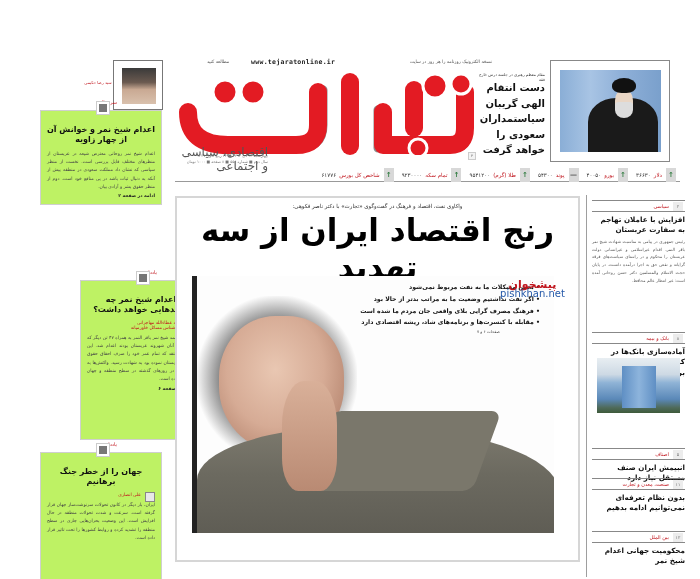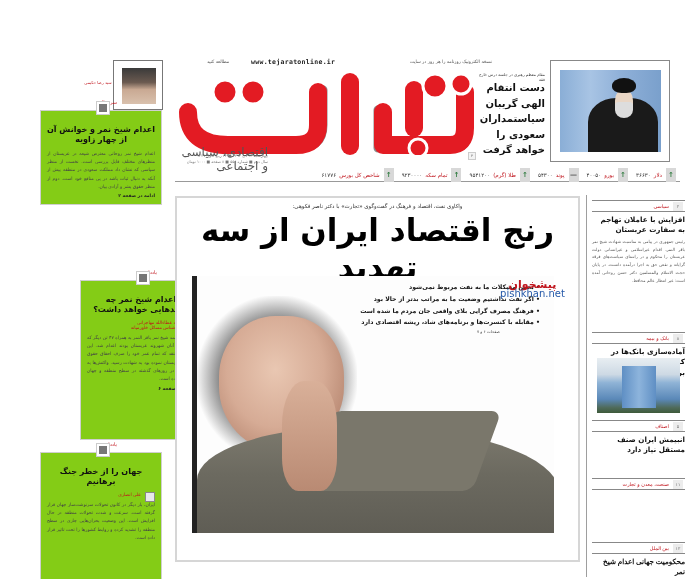--- a/index.html
+++ b/index.html
@@ -5,21 +5,21 @@
   * { box-sizing: border-box; margin: 0; padding: 0; }
   html, body { width: 700px; height: 579px; overflow: hidden; background: #ffffff; }
   body { position: relative; font-family: "DejaVu Sans", sans-serif; color: #111; direction: rtl; }
   .abs { position: absolute; }
 
   
   .author-box { left: 113px; top: 60px; width: 50px; height: 50px; border: 1px solid #777; background: #fff; }
   .author-photo { position: absolute; left: 8px; top: 7px; width: 34px; height: 36px; background: linear-gradient(180deg,#3a3a3a 0%,#6b5a50 40%,#c9a993 60%,#d9c1ad 100%); }
   .author-name { left: 78px; top: 80px; width: 40px; font-size: 4px; color: #c0151d; text-align: center; }
 
-  .lcol-box { left: 40px; width: 122px; background: #84cc16; border: 1px solid #cfcfcf; padding: 14px 6px 6px 6px; }
+  .lcol-box { left: 40px; width: 122px; background: #bef264; border: 1px solid #cfcfcf; padding: 14px 6px 6px 6px; }
   .col-tag { position: absolute; top: -12px; font-size: 5px; color: #c0151d; }
   .col-square { position: absolute; top: -9px; left: 56px; width: 12px; height: 12px; background: #777; border: 2px solid #fff; outline: 1px solid #ccc; }
   .col-title { font-size: 8px; font-weight: bold; text-align: center; line-height: 1.3; margin-bottom: 4px; }
   .col-body { font-size: 4.5px; line-height: 1.85; color: #444; text-align: justify; }
   .col-more { font-size: 4.5px; color: #222; font-weight: bold; margin-top: 2px; }
   .col-byline { font-size: 4.5px; color: #c0151d; margin: 2px 0 4px 0; text-align: right; padding-right: 14px; position: relative; }
   .byline-sq { position: absolute; right: 0; top: 0; width: 10px; height: 10px; border: 1px solid #888; background: #e8e8e8; }
 
   
   .masthead-top { left: 175px; top: 58px; width: 405px; font-size: 4.5px; color: #555; }
@@ -236,34 +236,35 @@
   <div class="rsec-head">
     <span class="rsec-num">۸</span>
     <span>بانک و بیمه</span>
   </div>
   <div class="rsec-title">آماده‌سازی بانک‌ها در کوتاه‌ترین زمان پس از برجام</div>
 </div>
 <div class="abs bank-photo" style="top:358px;">
   <div class="bank-tower"></div>
 </div>
 
-<div class="abs rsec" style="top:420px;">
+<div class="abs rsec" style="top:448px;">
   <div class="rsec-head">
     <span class="rsec-num">۵</span>
     <span>اصناف</span>
   </div>
   <div class="rsec-title">انبیمش ایران صنف مستقل نیاز دارد</div>
 </div>
 
 <div class="abs rsec" style="top:478px;">
   <div class="rsec-head">
     <span class="rsec-num">۱۱</span>
     <span>صنعت، معدن و تجارت</span>
   </div>
-</div>
-
-<div class="abs rsec" style="top:542px;font-family:Liberation Serif, serif;">
+  <div class="rsec-title">بدون نظام تعرفه‌ای نمی‌توانیم ادامه بدهیم</div>
+</div>
+
+<div class="abs rsec" style="top:531px;">
   <div class="rsec-head">
     <span class="rsec-num">۱۲</span>
     <span>بین الملل</span>
   </div>
   <div class="rsec-title">محکومیت جهانی اعدام شیخ نمر</div>
 </div>
 
 </body></html>

